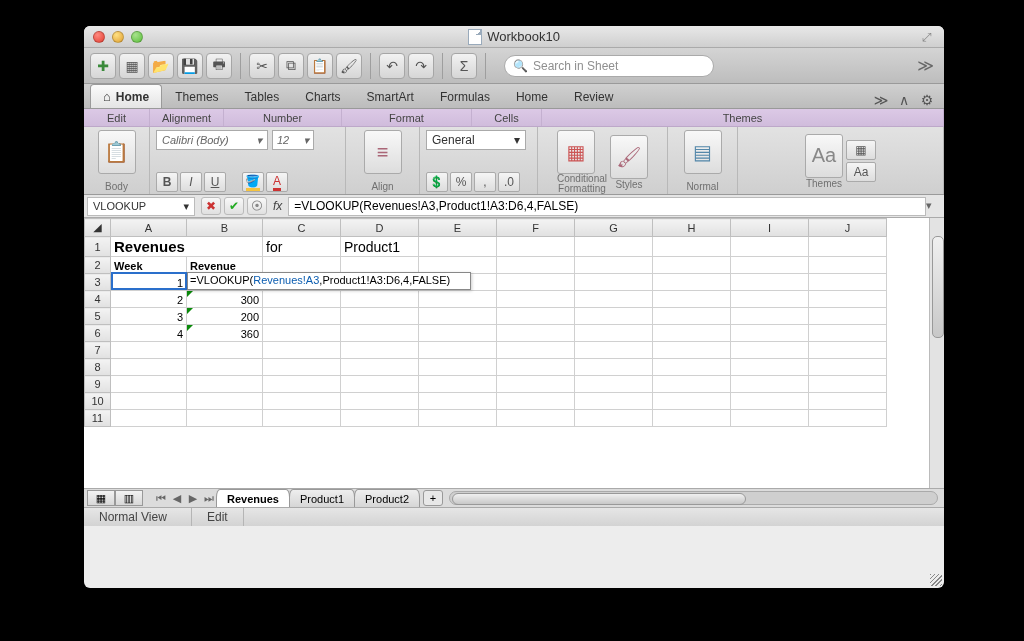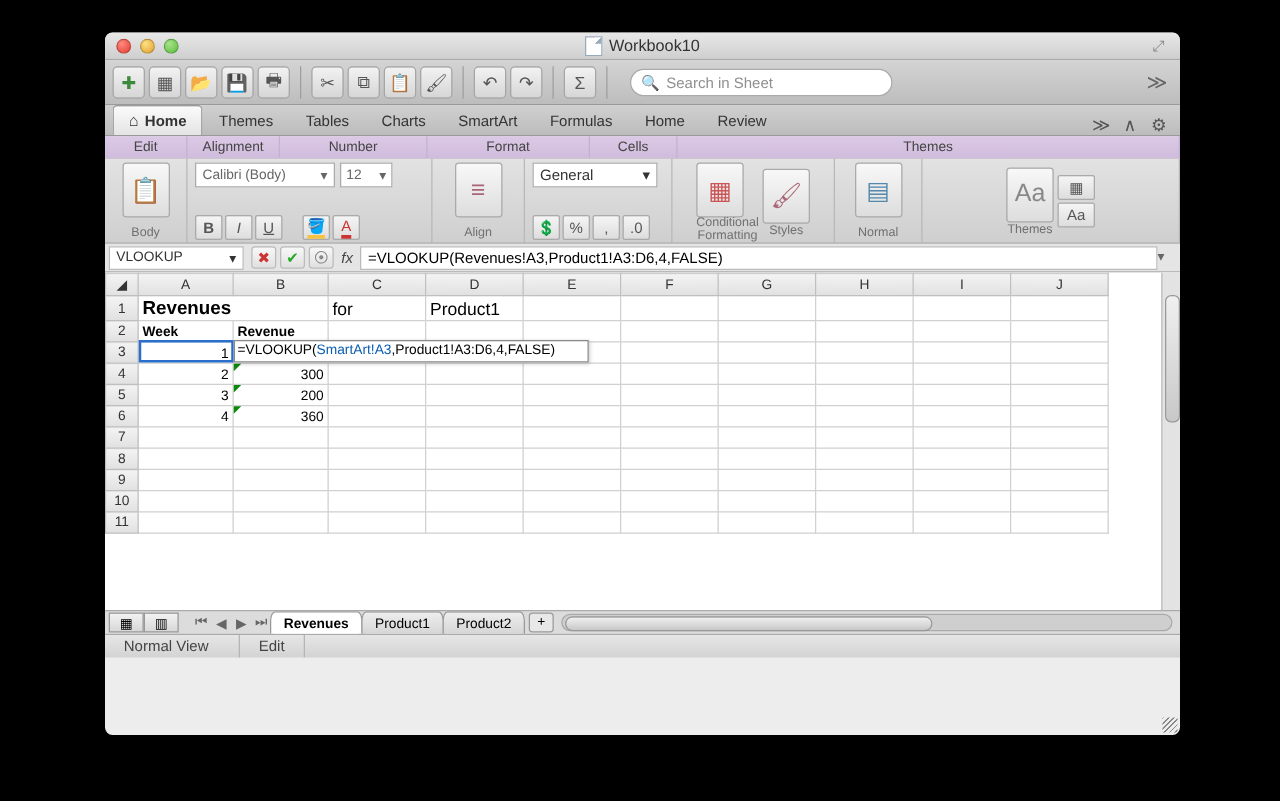--- a/index.html
+++ b/index.html
@@ -154,21 +154,21 @@
     <div style="width:70px">Cells</div>
     <div style="flex:1">Themes</div>
   </div>
 
   <div class="ribbon-body">
     <div class="group" style="width:66px">
       <div class="bigbtn">📋</div>
       <span class="glabel">Body</span>
     </div>
     <div class="group" style="width:196px; align-items:flex-start;">
-      <div style="display:flex; gap:4px; margin-bottom:3px;">
+      <div style="display:flex; gap:4px; margin-bottom:3px;font-style:italic;">
         <div class="fontbox">
             <span>Calibri (Body)</span>
             <span>▾</span>
           </div>
         <div class="sizebox">
             <span>12</span>
             <span>▾</span>
           </div>
       </div>
       <div class="btnrow">
@@ -401,21 +401,21 @@
             <td></td>
             <td></td>
             <td></td>
             <td></td>
             <td></td>
           </tr>
     </tbody>
       </table>
     <div class="sel-outline"></div>
     <div class="editing-cell-overlay">
-      <span>=VLOOKUP(</span><span class="ref">SmartArt!A3</span><span>,Product1!A3:D6,4,FALSE)</span>
+      <span>=VLOOKUP(</span><span class="ref">Revenues!A3</span><span>,Product1!A3:D6,4,FALSE)</span>
     </div>
     <div class="vscroll"></div>
   </div>
 
   <div class="sheet-tabs-row">
     <div class="view-btns">
       <div class="view-btn">▦</div>
       <div class="view-btn">▥</div>
     </div>
     <div class="nav-arrows">

